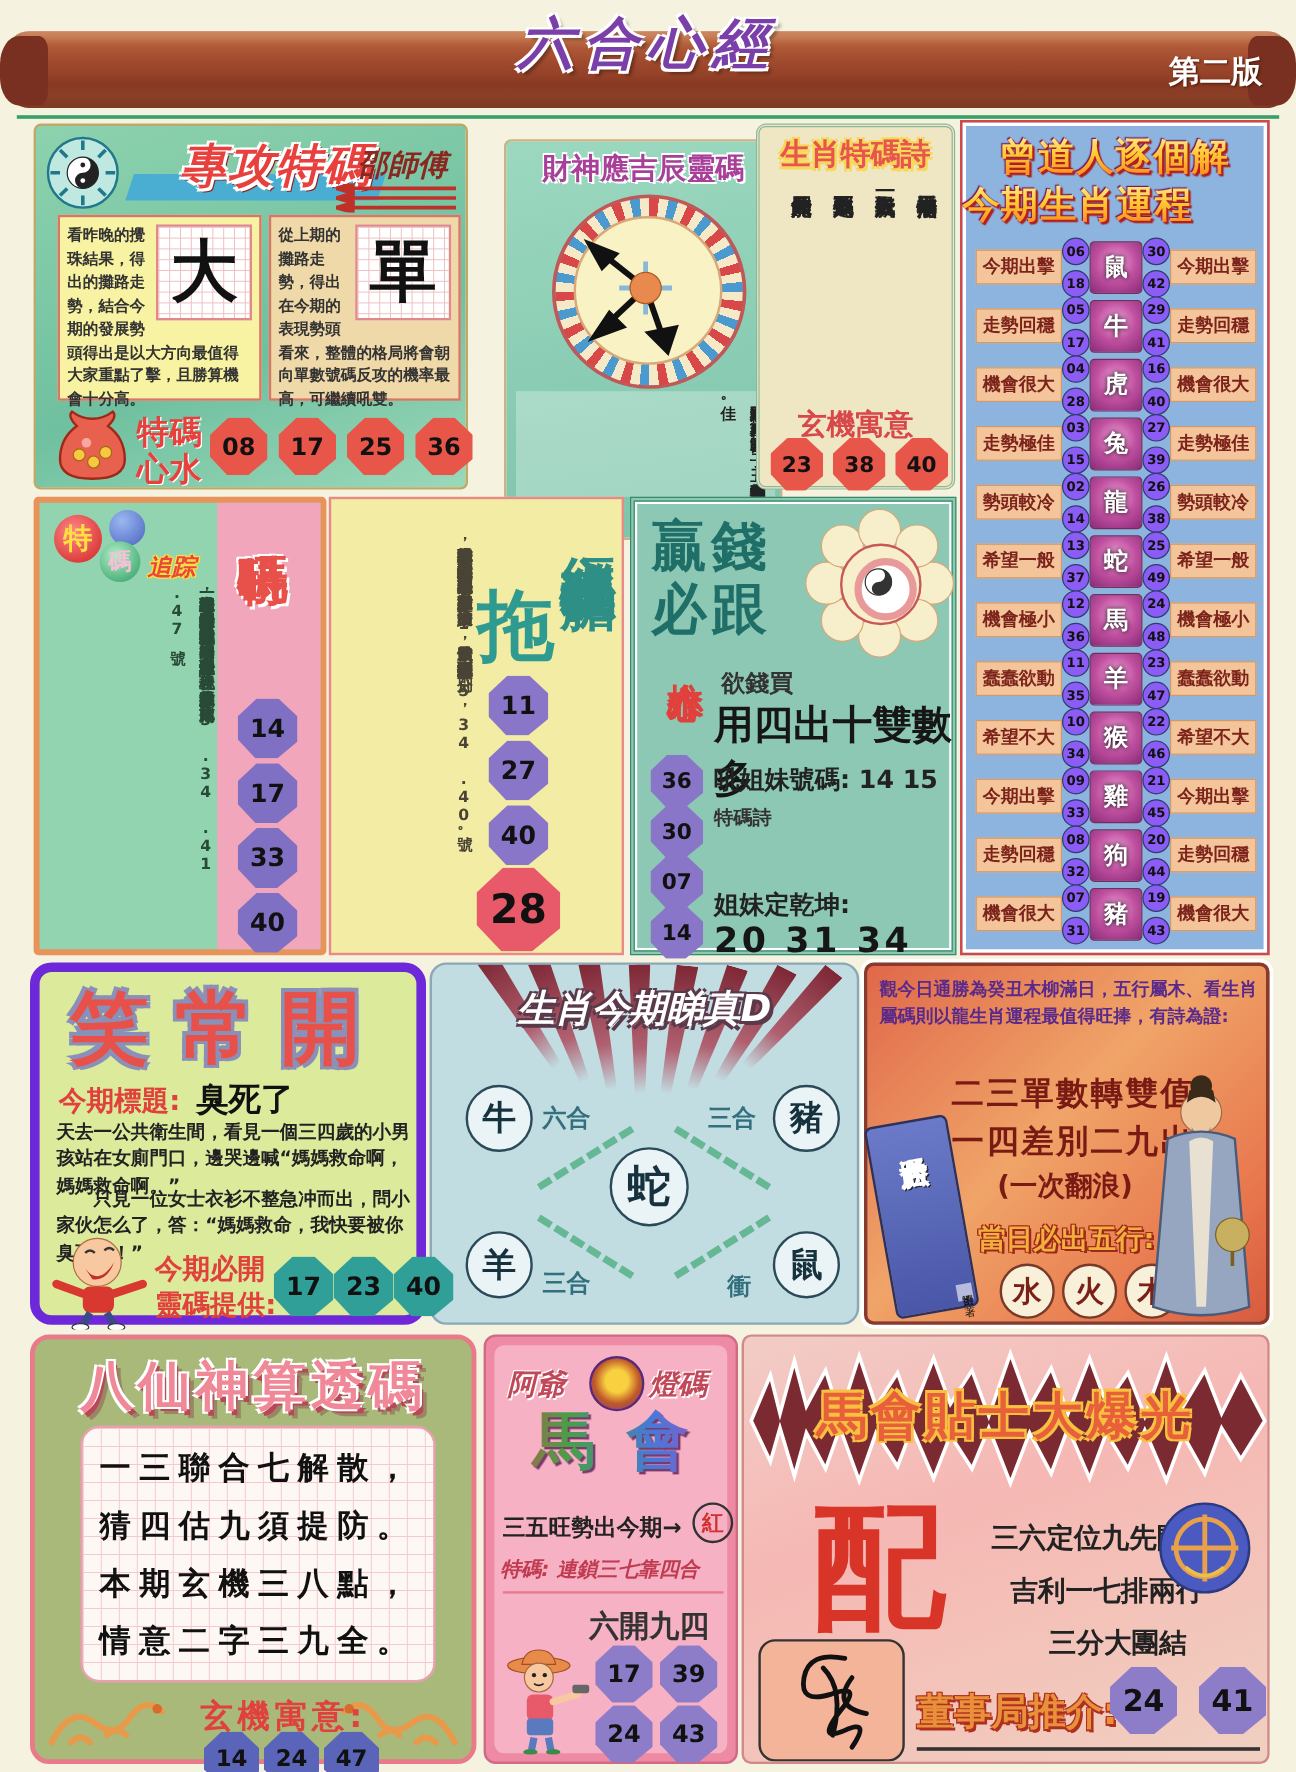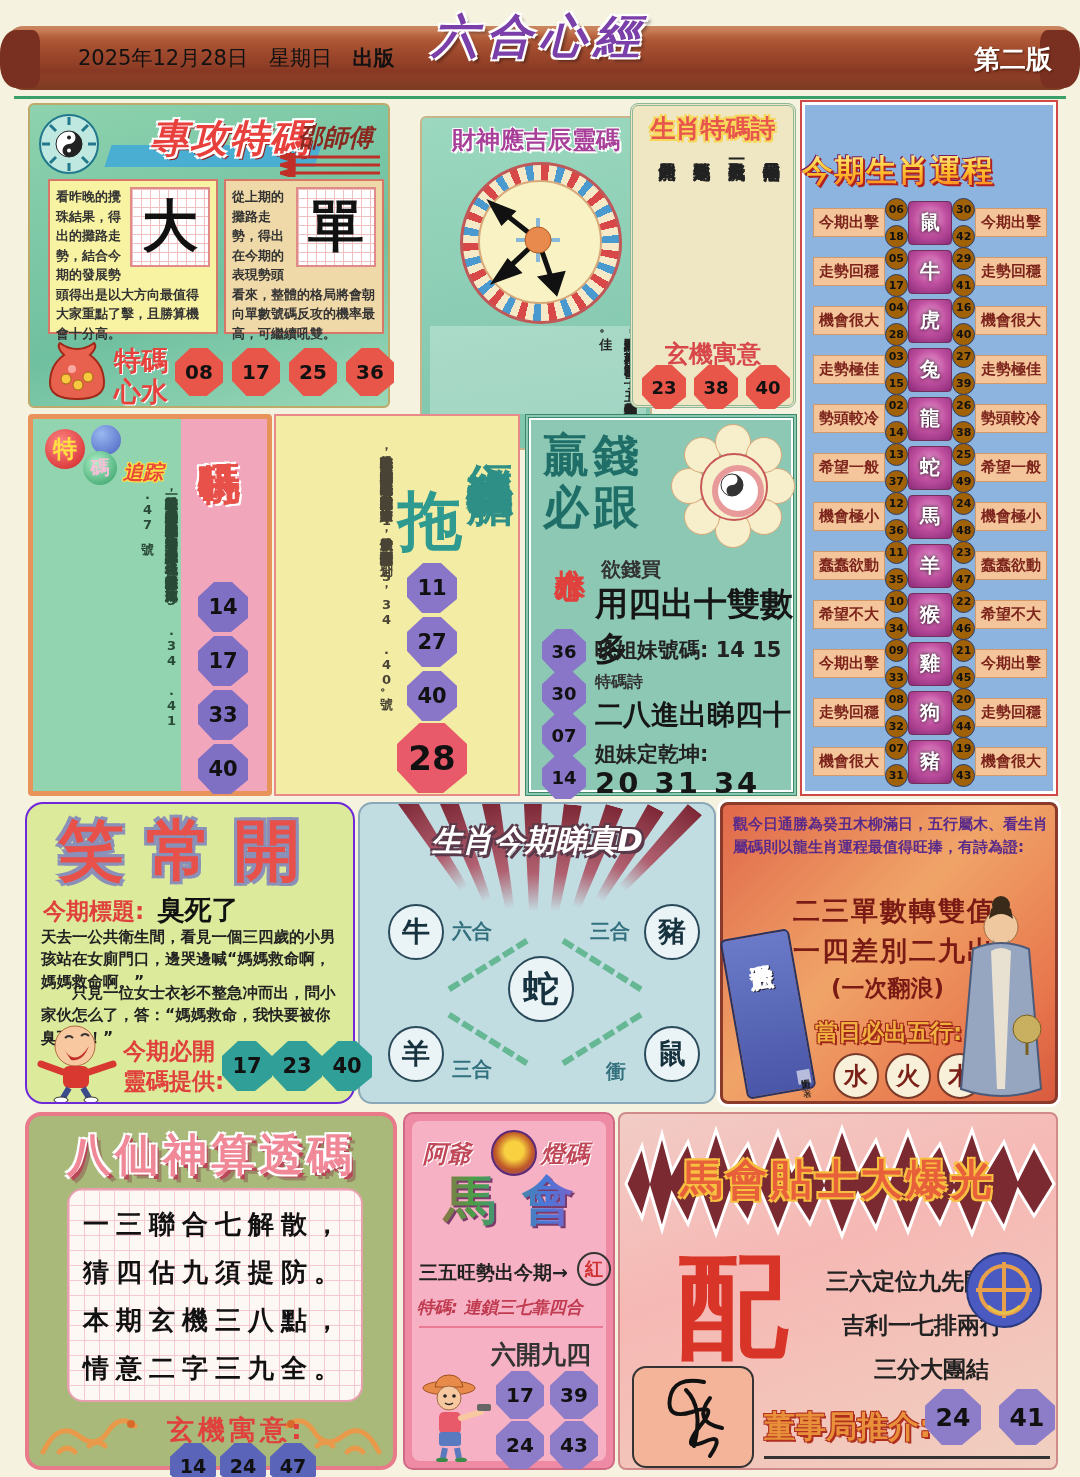--- a/index.html
+++ b/index.html
@@ -4,21 +4,21 @@
 <style>
   html,body{margin:0;padding:0;background:#d8d4c4;}
   #page{position:relative;width:1080px;height:1477px;background:#f6f2e0;overflow:hidden;
         font-family:"DejaVu Sans",sans-serif;color:#222;}
   .abs{position:absolute;}
   .box{position:absolute;box-sizing:border-box;}
   .ball{position:absolute;display:flex;align-items:center;justify-content:center;
         background:#fff;border-radius:50%;font-weight:700;color:#111;z-index:2;}
   .ball::before{content:"";position:absolute;inset:-5px;background:var(--bk,#e8564a);
         clip-path:polygon(32% 0,68% 0,100% 30%,100% 72%,66% 100%,30% 100%,0 68%,0 30%);z-index:-1;}
-  .mini{width:21px;height:21px;border-radius:50%;border:1.5px solid #2c3e6b;background:#a16207;
+  .mini{width:21px;height:21px;border-radius:50%;border:1.5px solid #2c3e6b;background:#8b5cf6;
         font-size:11px;display:flex;align-items:center;justify-content:center;font-weight:700;color:#111;}
   .zrow{display:flex;align-items:center;justify-content:space-between;height:49px;padding:0 7px;box-sizing:border-box;}
   .zlabel{width:76px;height:27px;background:#f4c49a;border:1px solid #d09a6a;color:#7c241c;
         font-size:15px;font-weight:700;display:flex;align-items:center;justify-content:center;}
   .atile{width:46px;height:42px;border-radius:4px;border:1px solid #70305a;
         background:radial-gradient(circle at 50% 40%,#f2a8dc 0%,#c050a0 50%,#8a2a78 100%);
         display:flex;align-items:center;justify-content:center;color:#fff;font-size:20px;font-weight:700;
         text-shadow:0 0 4px #000;}
   .mcol{display:flex;flex-direction:column;gap:4px;}
   .gridsq{float:right;width:84px;height:84px;background:#fff;border:2px solid #e08a8a;margin:0 0 4px 6px;
@@ -45,24 +45,20 @@
 <div id="page">
 
   <div class="abs" style="left:6px;top:26px;width:1068px;height:64px;border-radius:18px;
               background:linear-gradient(#c06a42,#a04a2e 40%,#8a3a24 70%,#b05a38);
               box-shadow:inset 0 -8px 14px rgba(60,20,10,.5), inset 0 6px 8px rgba(255,220,180,.35);"></div>
   <div class="abs" style="left:0;top:30px;width:40px;height:58px;background:#7a3020;border-radius:40% 20% 20% 40%;"></div>
   <div class="abs" style="right:0;top:30px;width:40px;height:58px;background:#7a3020;border-radius:20% 40% 40% 20%;"></div>
   <div class="abs" style="left:0;right:0;top:6px;text-align:center;font-size:46px;font-weight:900;font-style:italic;
               color:#7a3fa8;letter-spacing:8px;
               text-shadow:-2px -2px 0 #fff,2px -2px 0 #fff,-2px 2px 0 #fff,2px 2px 0 #fff,4px 4px 3px rgba(0,0,0,.35);">六合心經</div>
-  <div class="abs" style="left:78px;top:44px;font-size:21px;color:#111;">
-     <span>2025年12月28日　星期日</span>
-     <b style="margin-left:14px;">出版</b>
-  </div>
   <div class="abs" style="right:28px;top:42px;font-size:26px;font-weight:700;color:#fff;text-shadow:1px 1px 2px #4a1a0a;">第二版</div>
   <div class="abs" style="left:14px;top:96px;width:1052px;height:3px;background:#3aa06a;"></div>
 
   <div class="box" style="left:28px;top:103px;width:362px;height:305px;border:2px solid #bda96a;border-radius:6px;
               background:linear-gradient(160deg,#8ed2ae,#6fc0a0 60%,#9ad8b8);">
     <svg class="abs" style="left:8px;top:8px;" width="62" height="62" viewBox="0 0 62 62">
       <circle cx="31" cy="31" r="29" fill="#bfe8e0" stroke="#20788a" stroke-width="2"></circle>
       <g stroke="#20788a" stroke-width="3">
         <line x1="31" y1="4" x2="31" y2="12"></line>
           <line x1="31" y1="50" x2="31" y2="58"></line>
@@ -158,20 +154,21 @@
     <div class="abs" style="left:0;right:0;top:232px;text-align:center;font-size:24px;font-weight:900;color:#d8474a;">玄機寓意</div>
     <div class="abs" style="left:14px;top:264px;width:140px;height:40px;">
       <div class="ball" style="--bk:#e8564a;left:0;top:0;width:34px;height:34px;font-size:18px;">23</div>
       <div class="ball" style="--bk:#e8564a;left:52px;top:0;width:34px;height:34px;font-size:18px;">38</div>
       <div class="ball" style="--bk:#e8564a;left:104px;top:0;width:34px;height:34px;font-size:18px;">40</div>
     </div>
   </div>
 
   <div class="box" style="left:800px;top:100px;width:258px;height:696px;background:#8cb4de;border:2px solid #d04848;
               box-shadow:inset 0 0 0 3px #fff;">
+    <div class="abs flame" style="left:0;right:0;top:8px;text-align:center;font-size:31px;letter-spacing:1px;">曾道人逐個解</div>
     <div class="abs flame" style="left:0;right:0;top:48px;font-size:31px;letter-spacing:1px;">今期生肖運程</div>
     <div class="abs" style="left:4px;top:96px;width:248px;">
       <div class="zrow">
         <div class="zlabel">今期出擊</div>
         <div class="mcol">
             <div class="mini">06</div>
             <div class="mini">18</div>
           </div>
         <div class="atile">鼠</div>
         <div class="mcol">
@@ -382,26 +379,25 @@
     <div class="abs" style="left:16px;top:128px;width:40px;height:160px;writing-mode:vertical-rl;text-orientation:upright;
                 font-size:30px;font-weight:900;color:#e0413c;line-height:1;">心水推介</div>
     <div class="ball" style="--bk:#8a76c8;left:18px;top:300px;width:34px;height:34px;font-size:18px;">07</div>
     <div class="ball" style="--bk:#8a76c8;left:18px;top:342px;width:34px;height:34px;font-size:18px;position:absolute;">14</div>
     <div class="ball" style="--bk:#8a76c8;left:18px;top:258px;width:34px;height:34px;font-size:18px;">30</div>
     <div class="ball" style="--bk:#8a76c8;left:18px;top:216px;width:34px;height:34px;font-size:18px;">36</div>
     <div class="abs" style="left:72px;top:138px;font-size:20px;font-weight:700;color:#333;">欲錢買</div>
     <div class="abs" style="left:66px;top:164px;font-size:33px;font-weight:900;color:#161616;">用四出十雙數多</div>
     <div class="abs" style="left:66px;top:218px;font-size:21px;font-weight:800;color:#222;">吼姐妹號碼: 14 15</div>
     <div class="abs" style="left:66px;top:254px;font-size:16px;font-weight:700;color:#333;">特碼詩</div>
-    <div class="abs" style="left:66px;top:278px;font-size:28px;font-weight:900;color:#161616;">二八進出睇四十</div>
     <div class="abs" style="left:66px;top:322px;font-size:21px;font-weight:800;color:#222;">姐妹定乾坤:</div>
     <div class="abs" style="left:66px;top:348px;font-size:29px;font-weight:900;color:#161616;letter-spacing:3px;">20 31 34 48</div>
   </div>
 
-  <div class="box" style="left:25px;top:802px;width:330px;height:302px;background:#dcea9c;border:2px solid #6d28d9;border-radius:18px;padding-left:14px;">
+  <div class="box" style="left:25px;top:802px;width:330px;height:302px;background:#dcea9c;border:8px solid #6d28d9;border-radius:18px;padding-left:14px;">
     <div class="abs" style="left:0;right:0;top:2px;text-align:center;font-size:66px;font-weight:900;color:#e8504a;letter-spacing:22px;
                 text-shadow:-3px -3px 0 #8a90b8,3px -3px 0 #8a90b8,-3px 3px 0 #8a90b8,3px 3px 0 #8a90b8;">笑常開</div>
     <div class="abs" style="left:16px;top:88px;font-size:23px;">
       <b style="color:#e0413c;">今期標題:</b>
       <b style="color:#111;font-size:27px;margin-left:6px;">臭死了</b>
     </div>
     <div class="abs" style="left:14px;top:122px;width:302px;font-size:15.5px;font-weight:700;color:#222;line-height:1.45;">天去一公共衛生間，看見一個三四歲的小男孩站在女廁門口，邊哭邊喊“媽媽救命啊，媽媽救命啊。”</div>
     <div class="abs" style="left:14px;top:178px;width:302px;font-size:15.5px;font-weight:700;color:#222;line-height:1.45;text-indent:2em;">只見一位女士衣衫不整急冲而出，問小家伙怎么了，答：“媽媽救命，我快要被你臭死了！”</div>
     <svg class="abs" style="left:8px;top:218px;" width="92" height="80" viewBox="0 0 92 80">
       <circle cx="40" cy="24" r="20" fill="#f8c8a0" stroke="#b06a40"></circle>

